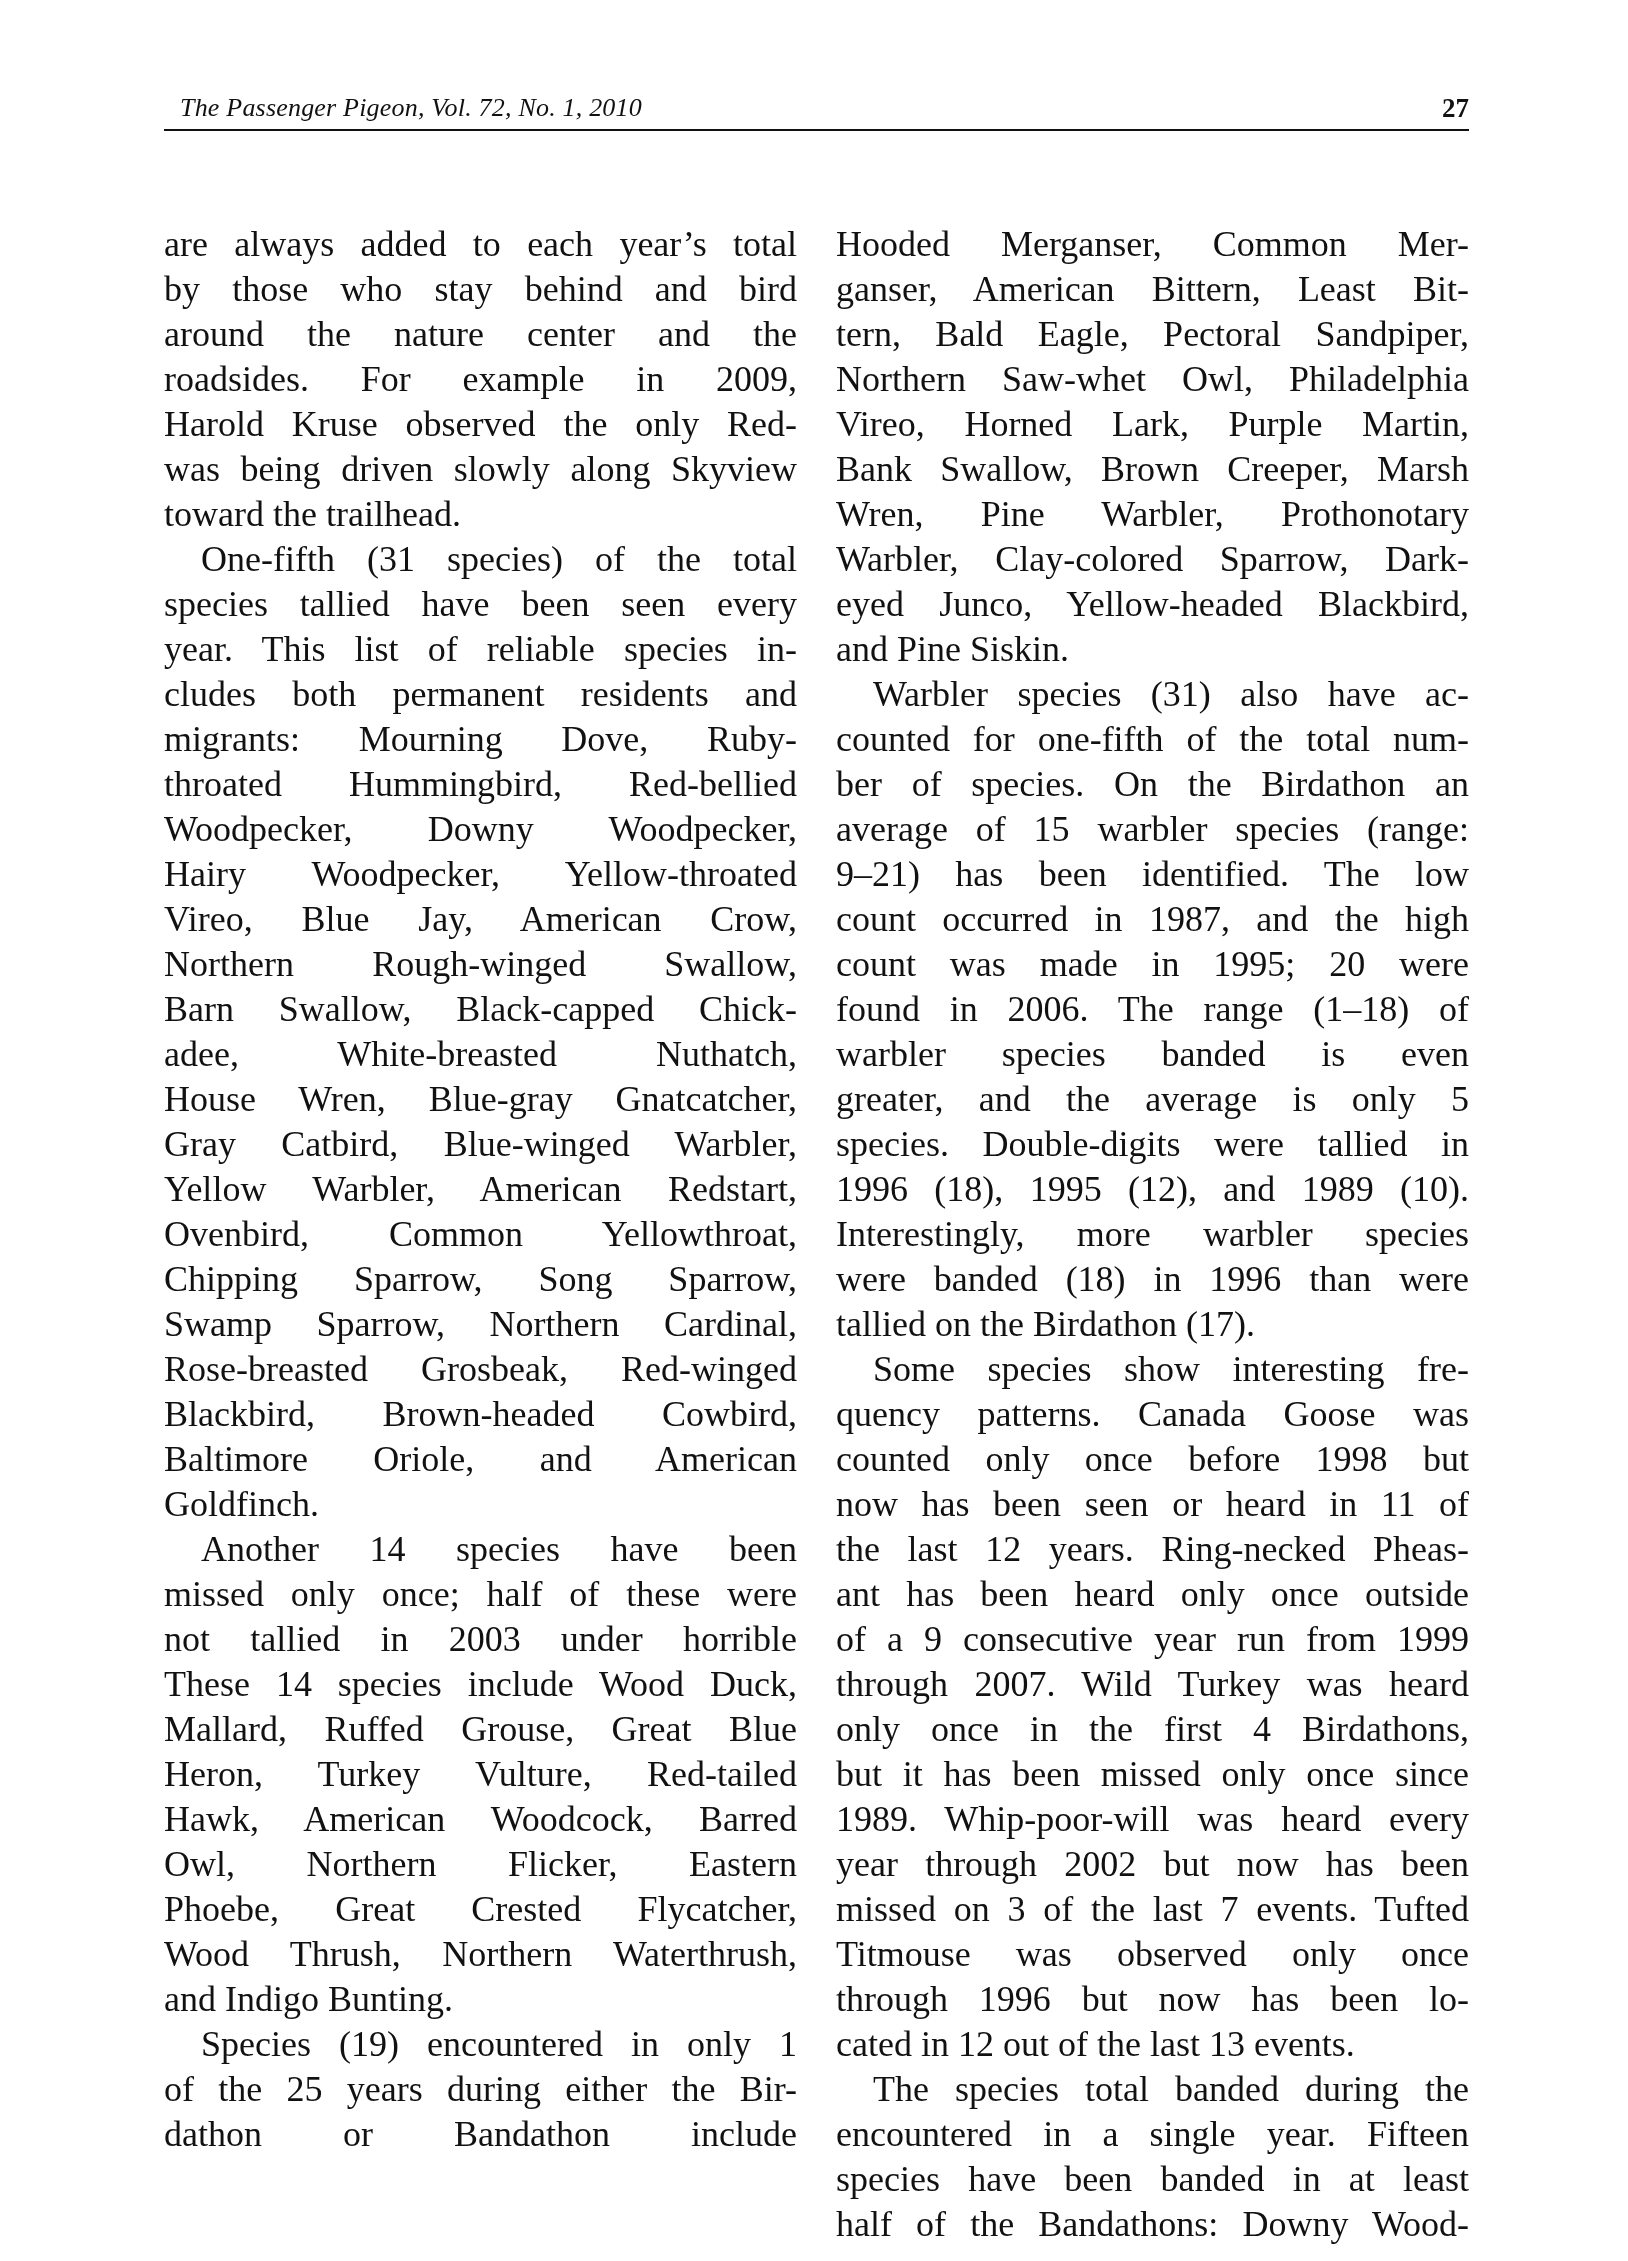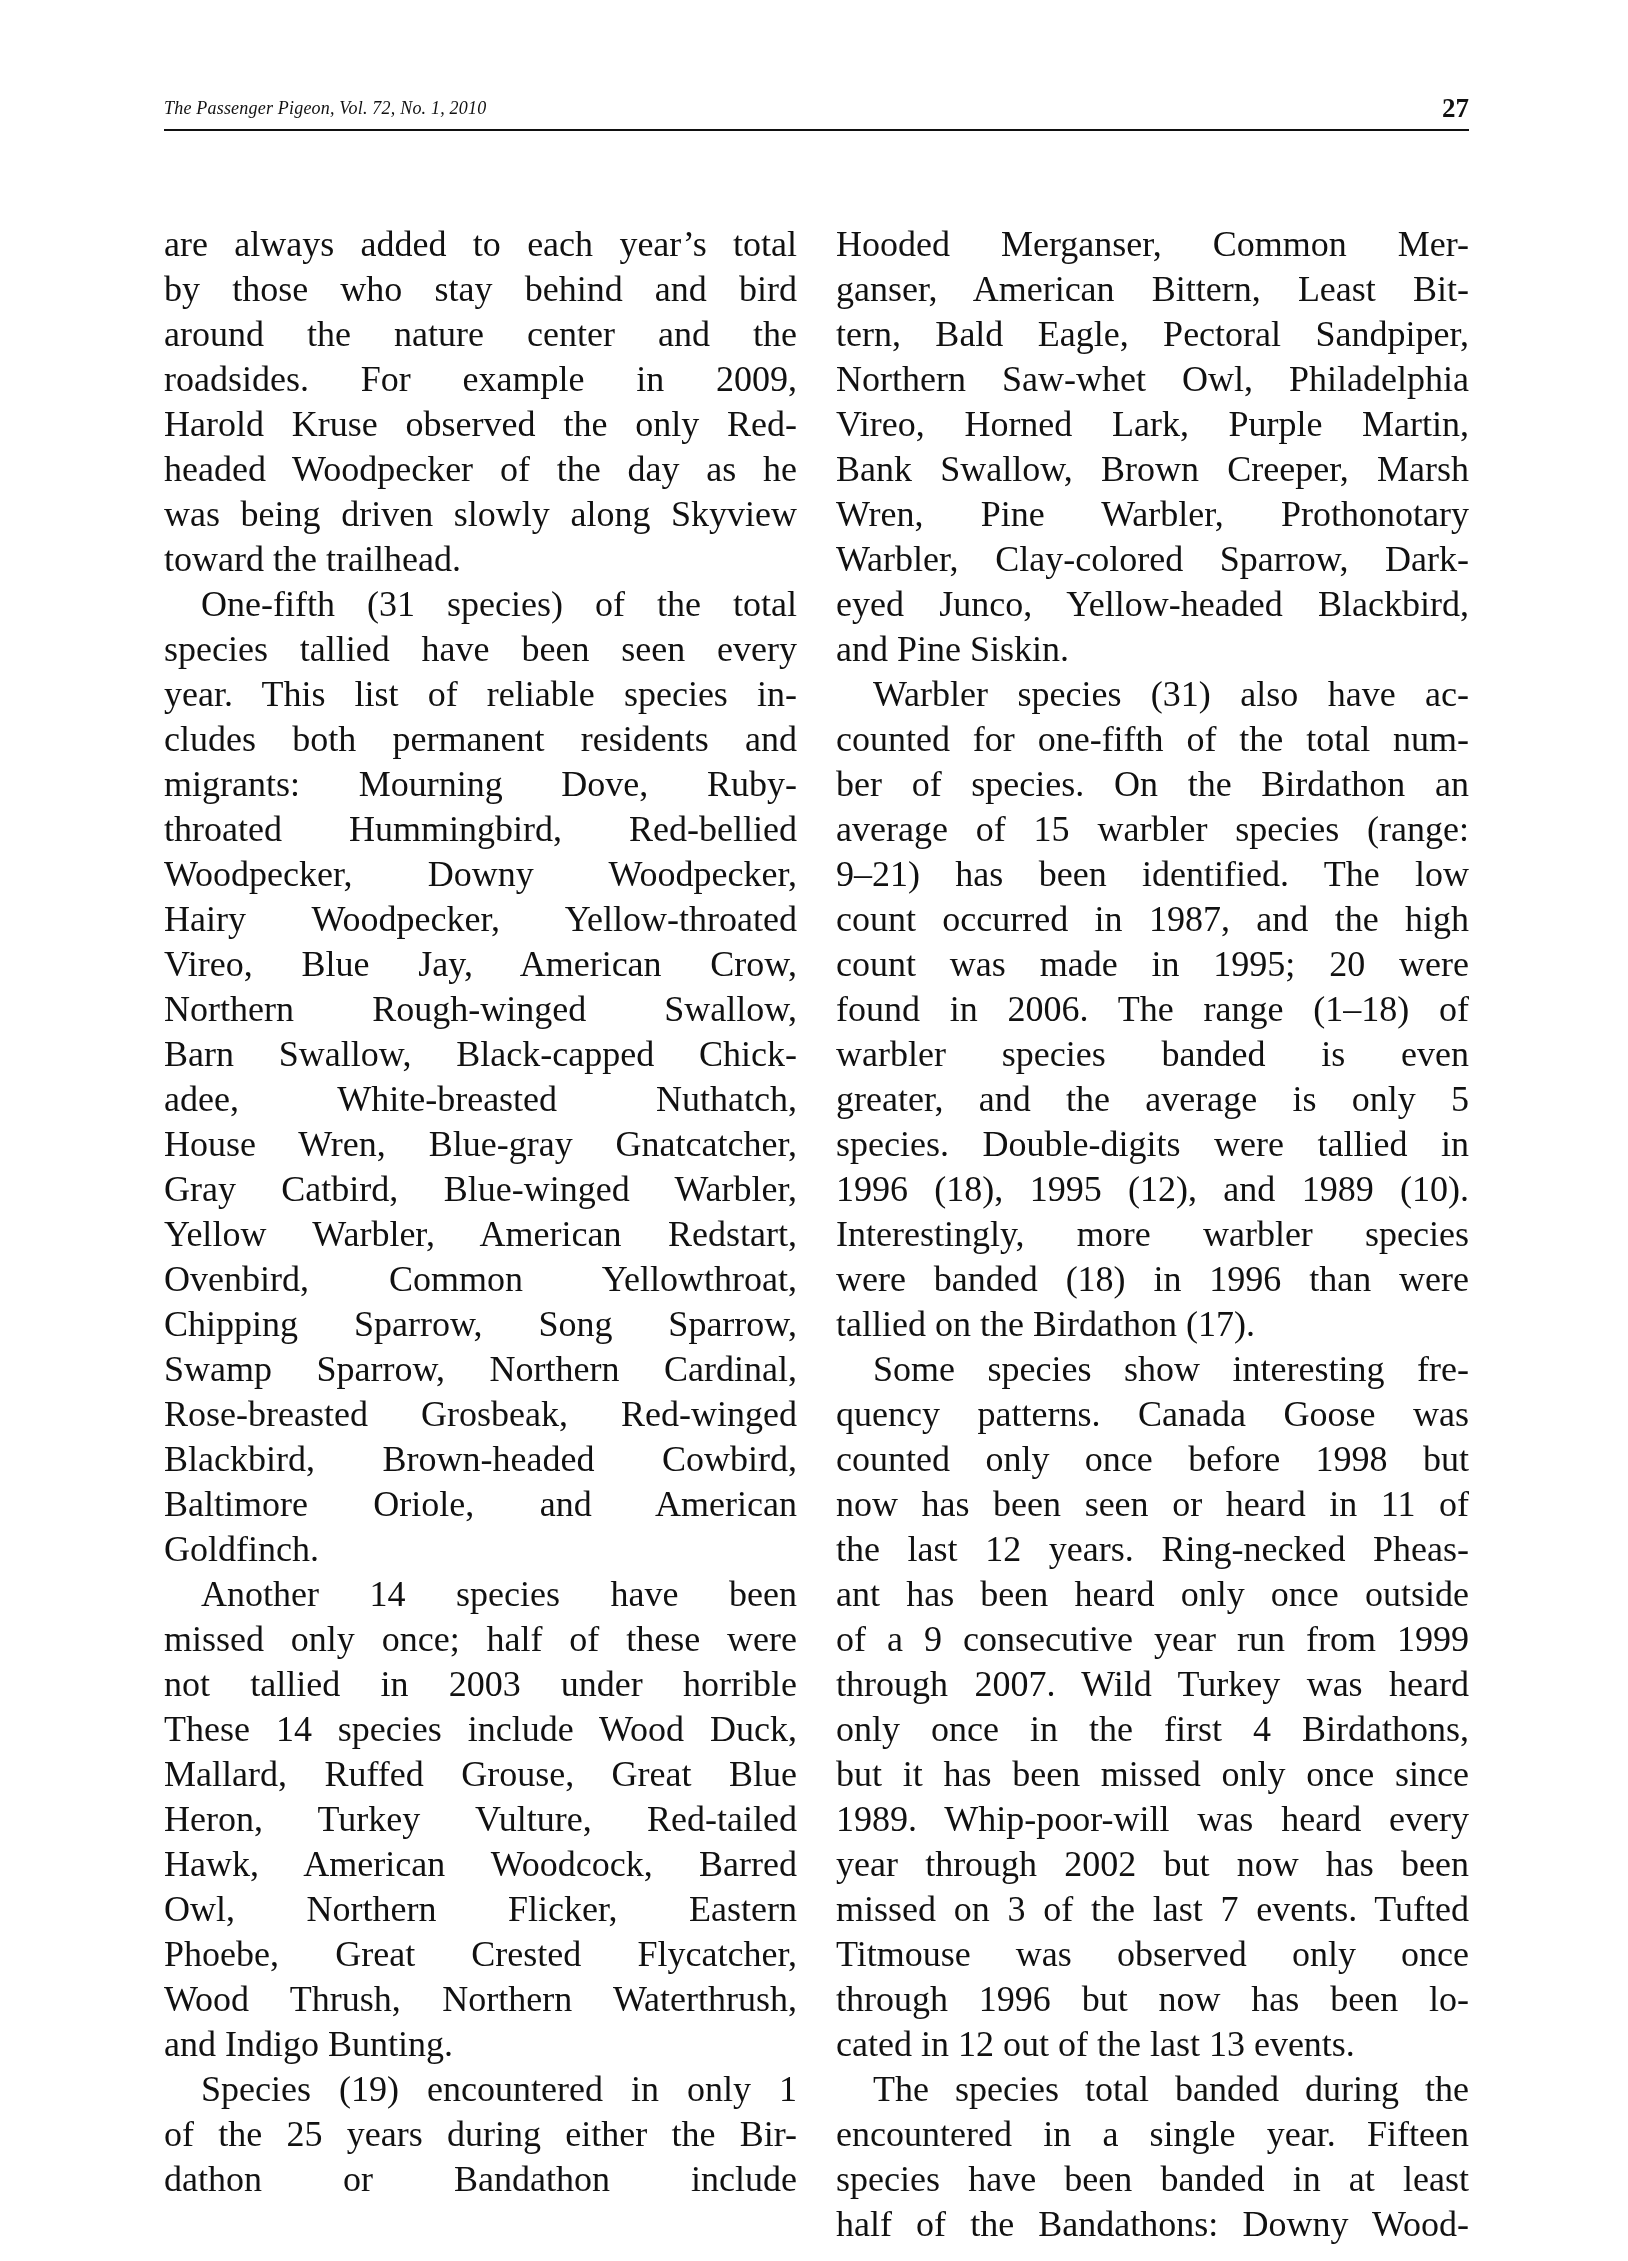--- a/index.html
+++ b/index.html
@@ -17,24 +17,24 @@
     }
     .running-head {
       position: absolute;
       left: 164px;
       top: 90px;
       width: 1305px;
       height: 36px;
     }
     .journal-title {
       position: absolute;
-      left: 0;
+      left: 16px;
       top: 0;
       font-style: italic;
-      font-size: 18px;
+      font-size: 26px;
       line-height: 36px;
       letter-spacing: 0.2px;
       text-align: center;
     }
     .page-number {
       position: absolute;
       right: 0;
       top: 0;
       font-weight: bold;
       font-size: 27px;
@@ -82,21 +82,20 @@
 </div>
 <div class="head-rule"></div>
 
 <div class="column col-left">
     <div>
       <span class="line">are always added to each year’s total</span>
       <span class="line">by those who stay behind and bird</span>
       <span class="line">around the nature center and the</span>
       <span class="line">roadsides. For example in 2009,</span>
       <span class="line">Harold Kruse observed the only Red-</span>
-      <span class="line">headed Woodpecker of the day as he</span>
       <span class="line">was being driven slowly along Skyview</span>
       <span class="line last">toward the trailhead.</span>
     </div>
     <div>
       <span class="line indent">One-fifth (31 species) of the total</span>
       <span class="line">species tallied have been seen every</span>
       <span class="line">year. This list of reliable species in-</span>
       <span class="line">cludes both permanent residents and</span>
       <span class="line">migrants: Mourning Dove, Ruby-</span>
       <span class="line">throated Hummingbird, Red-bellied</span>

